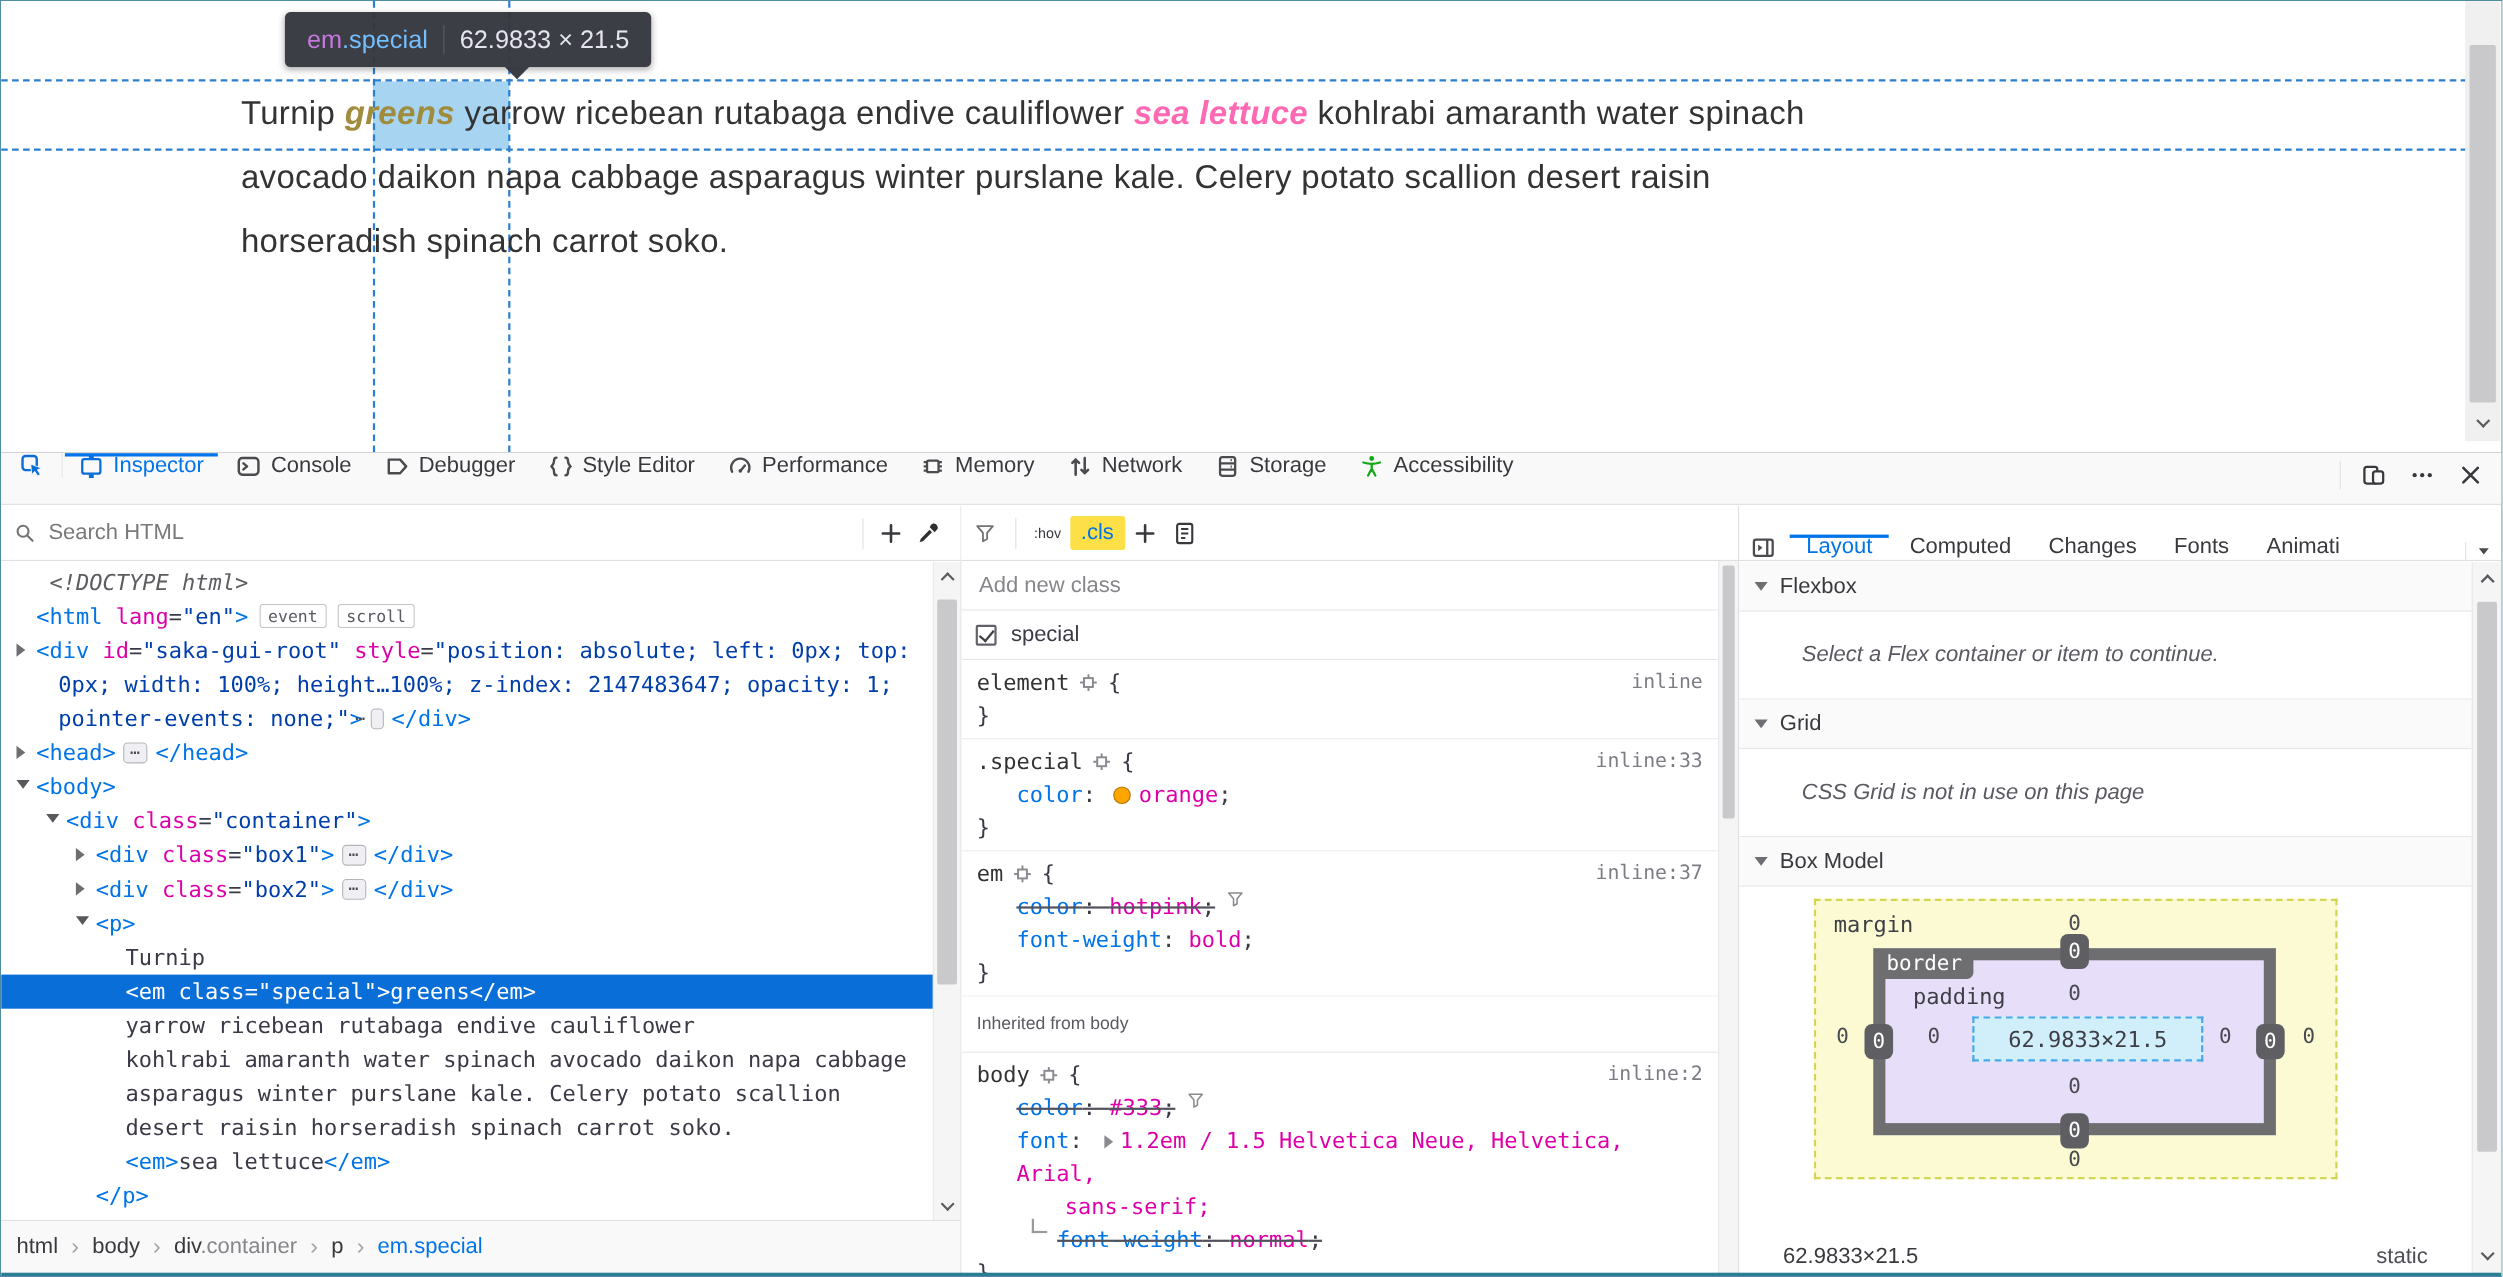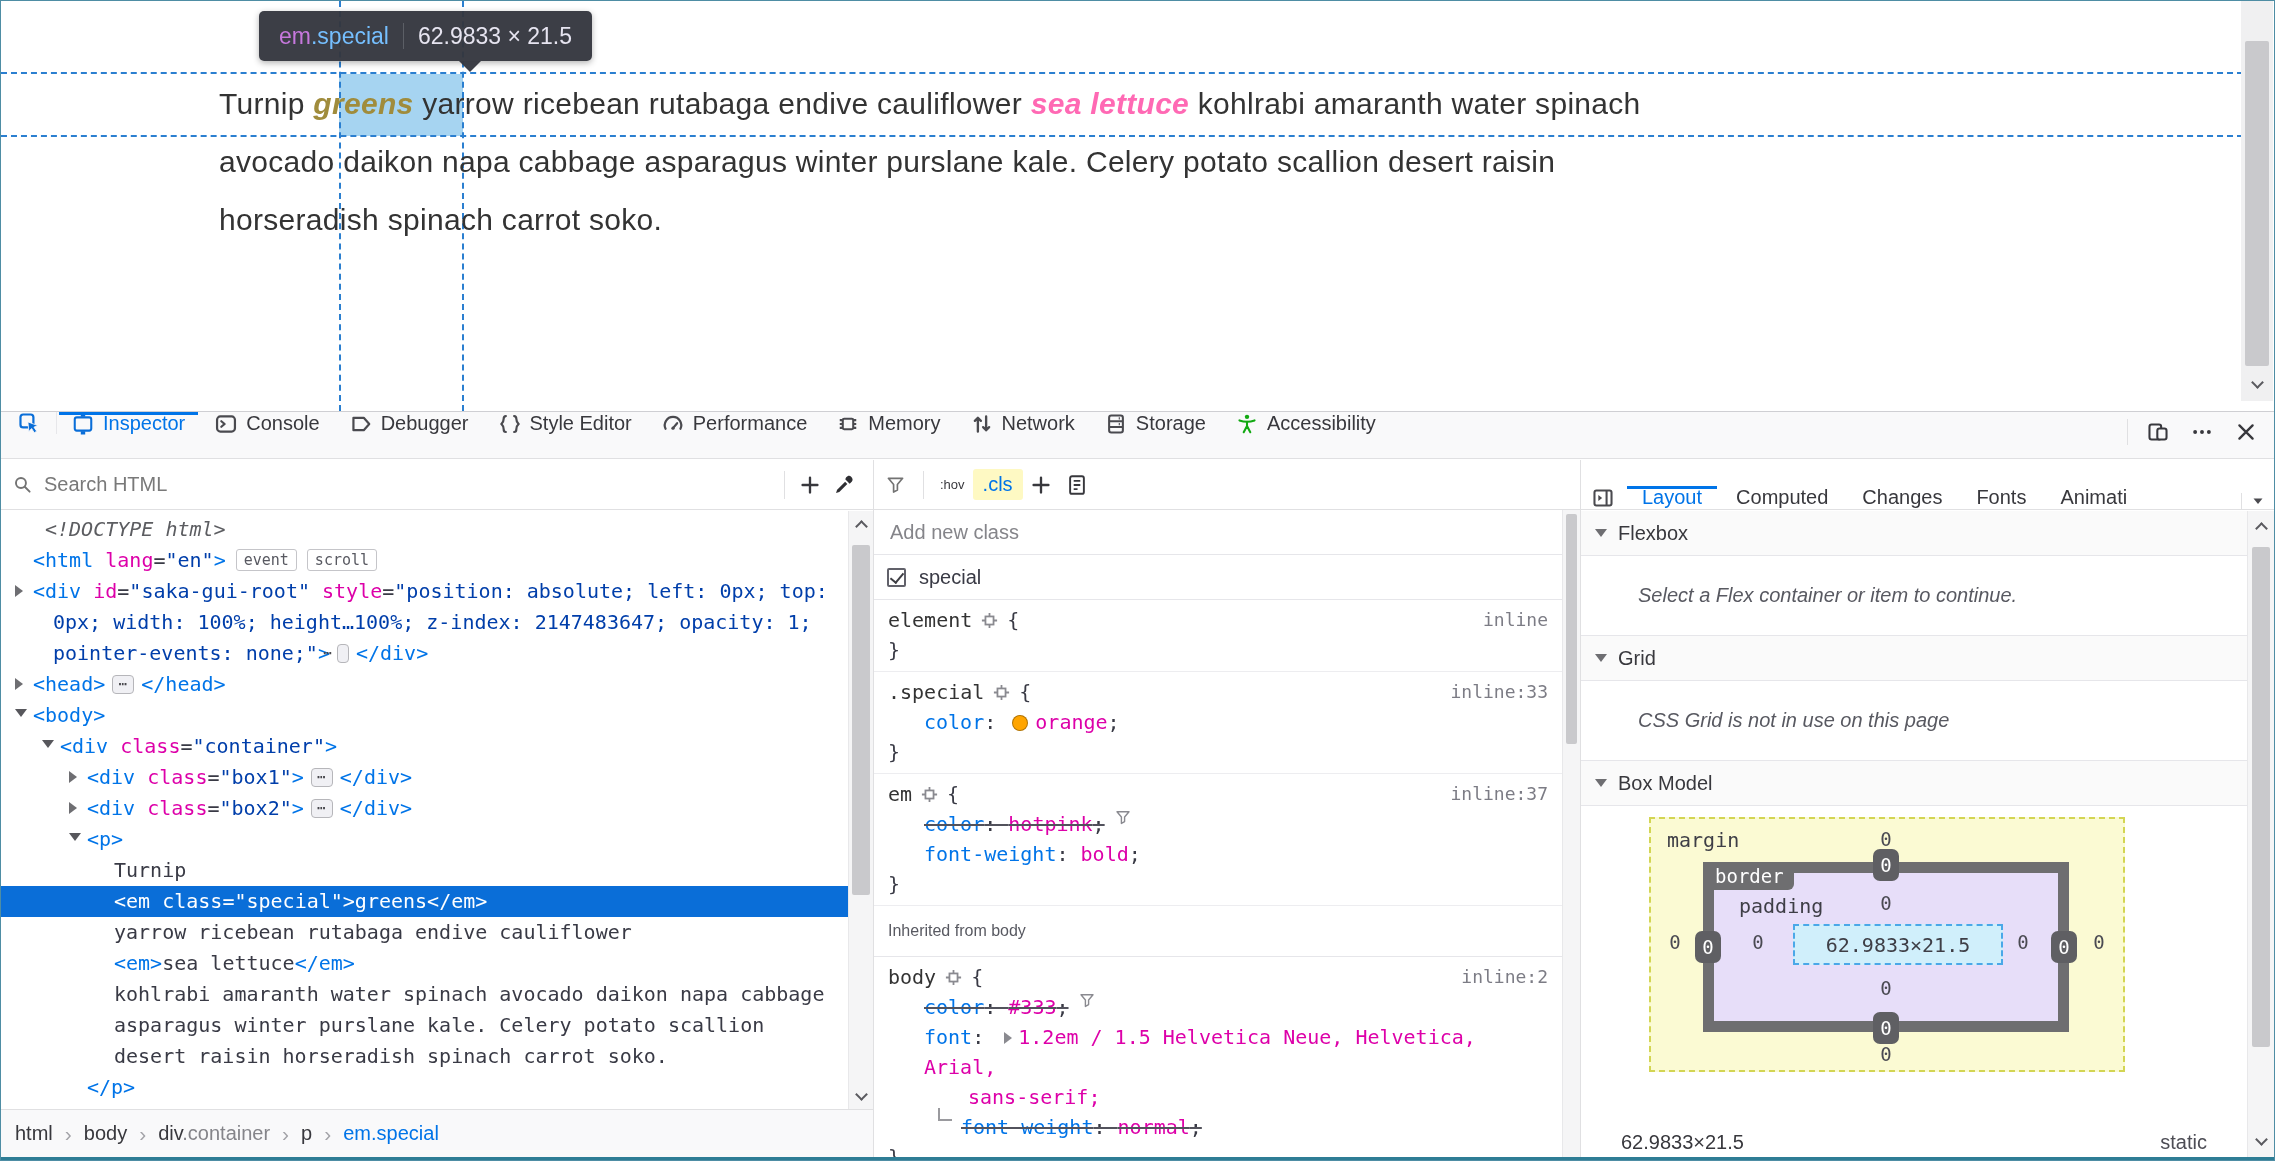--- a/index.html
+++ b/index.html
@@ -51,21 +51,21 @@
   .col1{left:0;width:873px;border-right:1px solid #e0e0e2}
   .col2{left:873px;width:707px;border-right:1px solid #e0e0e2}
   .col3{left:1580px;right:0}
 
   .hrow{height:50px;border-bottom:1px solid #e0e0e2;display:flex;align-items:center;padding:0 12px;background:#fff}
   .hrow .ficon{color:#737373;margin-right:10px;display:flex}
   .hrow input{border:none;outline:none;flex:1;font-size:20px;font-family:"Liberation Sans",sans-serif;color:#38383d;background:transparent}
   .hrow input::placeholder{color:#797979}
   .hdiv{width:1px;height:28px;background:#e0e0e2;margin:0 8px}
   .pseudo{font-size:13px;color:#38383d;padding:4px 8px}
-  .clsbtn{font-size:20px;color:#0074e8;padding:4px 10px;background:#fef9c3;border-radius:3px}
+  .clsbtn{font-size:20px;color:#0074e8;padding:4px 10px;background:#fde047;border-radius:3px}
 
   
   .tree{position:absolute;top:51px;left:0;width:848px;bottom:51px;overflow:hidden;
         font-family:"DejaVu Sans Mono",monospace;font-size:20px;line-height:31px;color:#393a45;padding-top:3px}
   .m-row{position:relative;padding-right:6px;white-space:pre-wrap;word-break:break-word}
   .m-row .arr{position:absolute;top:9px;width:0;height:0}
   .arr.open{border-left:6px solid transparent;border-right:6px solid transparent;border-top:8px solid #57575c}
   .arr.closed{border-top:6px solid transparent;border-bottom:6px solid transparent;border-left:8px solid #6e6e72}
   .c-tag{color:#0074e8}.c-attr{color:#dd00a9}.c-val{color:#003eaa}
   .c-txt{color:#393a45}.c-doctype{color:#5c5d61;font-style:italic}
@@ -324,22 +324,22 @@
           <div class="m-row" style="padding-left: 52px; text-indent: -20px;"><span class="arr closed" style="left: 14px;"></span><span class="c-tag">&lt;div</span><span class="c-txt"> </span><span class="c-attr">id</span><span class="c-txt">=</span><span class="c-val">"saka-gui-root"</span><span class="c-txt"> </span><span class="c-attr">style</span><span class="c-txt">=</span><span class="c-val">"position: absolute; left: 0px; top: 0px; width: 100%; height…100%; z-index: 2147483647; opacity: 1; pointer-events: none;"</span><span class="c-tag">&gt;</span><span class="ellip">⋯</span><span class="c-tag">&lt;/div&gt;</span></div>
           <div class="m-row" style="padding-left: 32px;"><span class="arr closed" style="left: 14px;"></span><span class="c-tag">&lt;head&gt;</span><span class="ellip">⋯</span><span class="c-tag">&lt;/head&gt;</span></div>
           <div class="m-row" style="padding-left: 32px;"><span class="arr open" style="left: 14px;"></span><span class="c-tag">&lt;body&gt;</span></div>
           <div class="m-row" style="padding-left: 59px;"><span class="arr open" style="left: 41px;"></span><span class="c-tag">&lt;div</span><span class="c-txt"> </span><span class="c-attr">class</span><span class="c-txt">=</span><span class="c-val">"container"</span><span class="c-tag">&gt;</span></div>
           <div class="m-row" style="padding-left: 86px;"><span class="arr closed" style="left: 68px;"></span><span class="c-tag">&lt;div</span><span class="c-txt"> </span><span class="c-attr">class</span><span class="c-txt">=</span><span class="c-val">"box1"</span><span class="c-tag">&gt;</span><span class="ellip">⋯</span><span class="c-tag">&lt;/div&gt;</span></div>
           <div class="m-row" style="padding-left: 86px;"><span class="arr closed" style="left: 68px;"></span><span class="c-tag">&lt;div</span><span class="c-txt"> </span><span class="c-attr">class</span><span class="c-txt">=</span><span class="c-val">"box2"</span><span class="c-tag">&gt;</span><span class="ellip">⋯</span><span class="c-tag">&lt;/div&gt;</span></div>
           <div class="m-row" style="padding-left: 86px;"><span class="arr open" style="left: 68px;"></span><span class="c-tag">&lt;p&gt;</span></div>
           <div class="m-row" style="padding-left: 113px;"><span class="c-txt">Turnip</span></div>
           <div class="m-row sel" style="padding-left: 113px;"><span class="c-tag">&lt;em</span><span class="c-txt"> </span><span class="c-attr">class</span><span class="c-txt">=</span><span class="c-val">"special"</span><span class="c-tag">&gt;</span><span class="c-txt">greens</span><span class="c-tag">&lt;/em&gt;</span></div>
           <div class="m-row" style="padding-left: 113px;"><span class="c-txt">yarrow ricebean rutabaga endive cauliflower</span></div>
+          <div class="m-row" style="padding-left: 113px;"><span class="c-txt">kohlrabi amaranth water spinach avocado daikon napa cabbage asparagus winter purslane kale. Celery potato scallion desert raisin horseradish spinach carrot soko.</span></div>
           <div class="m-row" style="padding-left: 113px;"><span class="c-tag">&lt;em&gt;</span><span class="c-txt">sea lettuce</span><span class="c-tag">&lt;/em&gt;</span></div>
-          <div class="m-row" style="padding-left: 113px;"><span class="c-txt">kohlrabi amaranth water spinach avocado daikon napa cabbage asparagus winter purslane kale. Celery potato scallion desert raisin horseradish spinach carrot soko.</span></div>
           <div class="m-row" style="padding-left: 86px;"><span class="c-tag">&lt;/p&gt;</span></div>
         </div>
       <div class="vsb vsb1">
         <div class="sb-btn" style="top:2px">
             <span class="chev up"></span>
           </div>
         <div class="vthumb" style="left:3px;right:3px;top:34px;height:350px"></div>
         <div class="sb-btn" style="bottom:2px">
             <span class="chev down"></span>
           </div>

